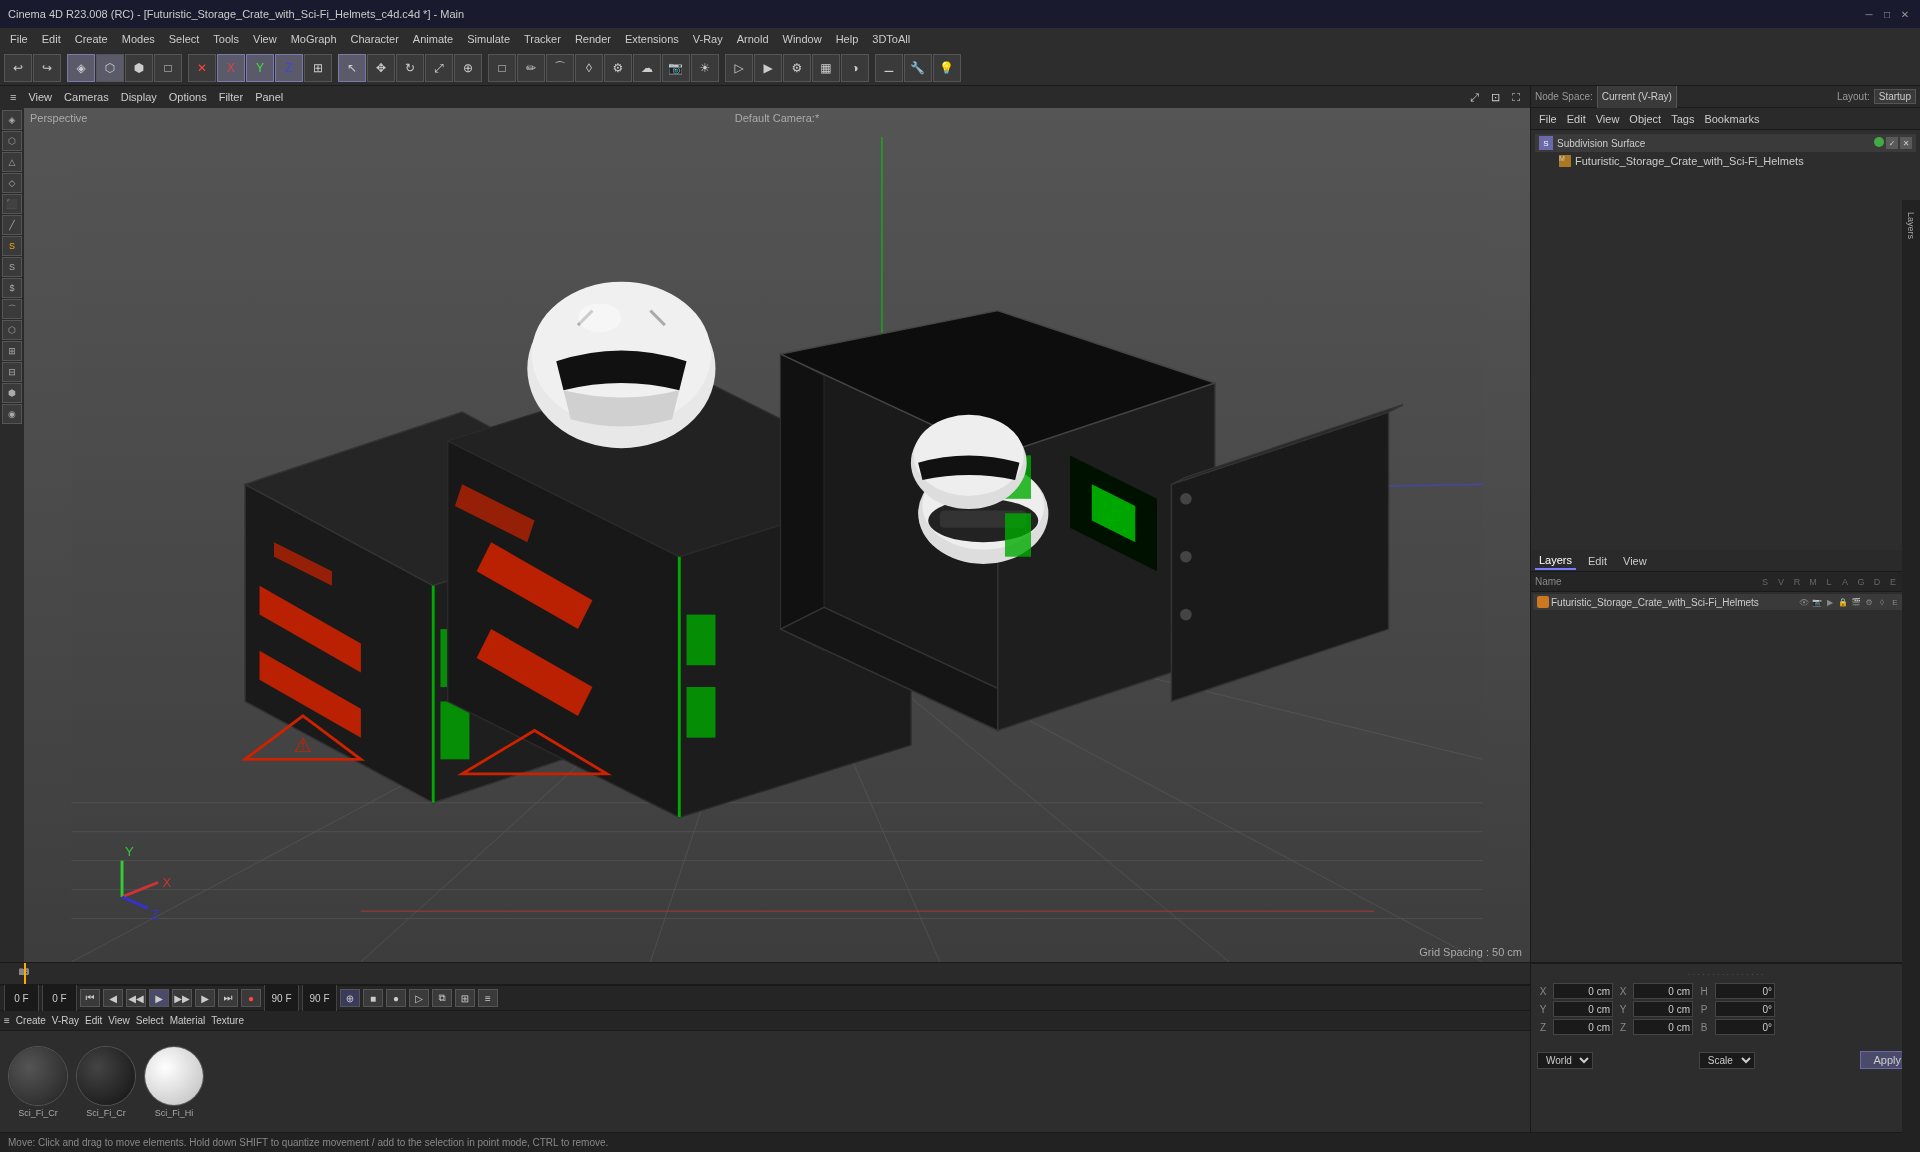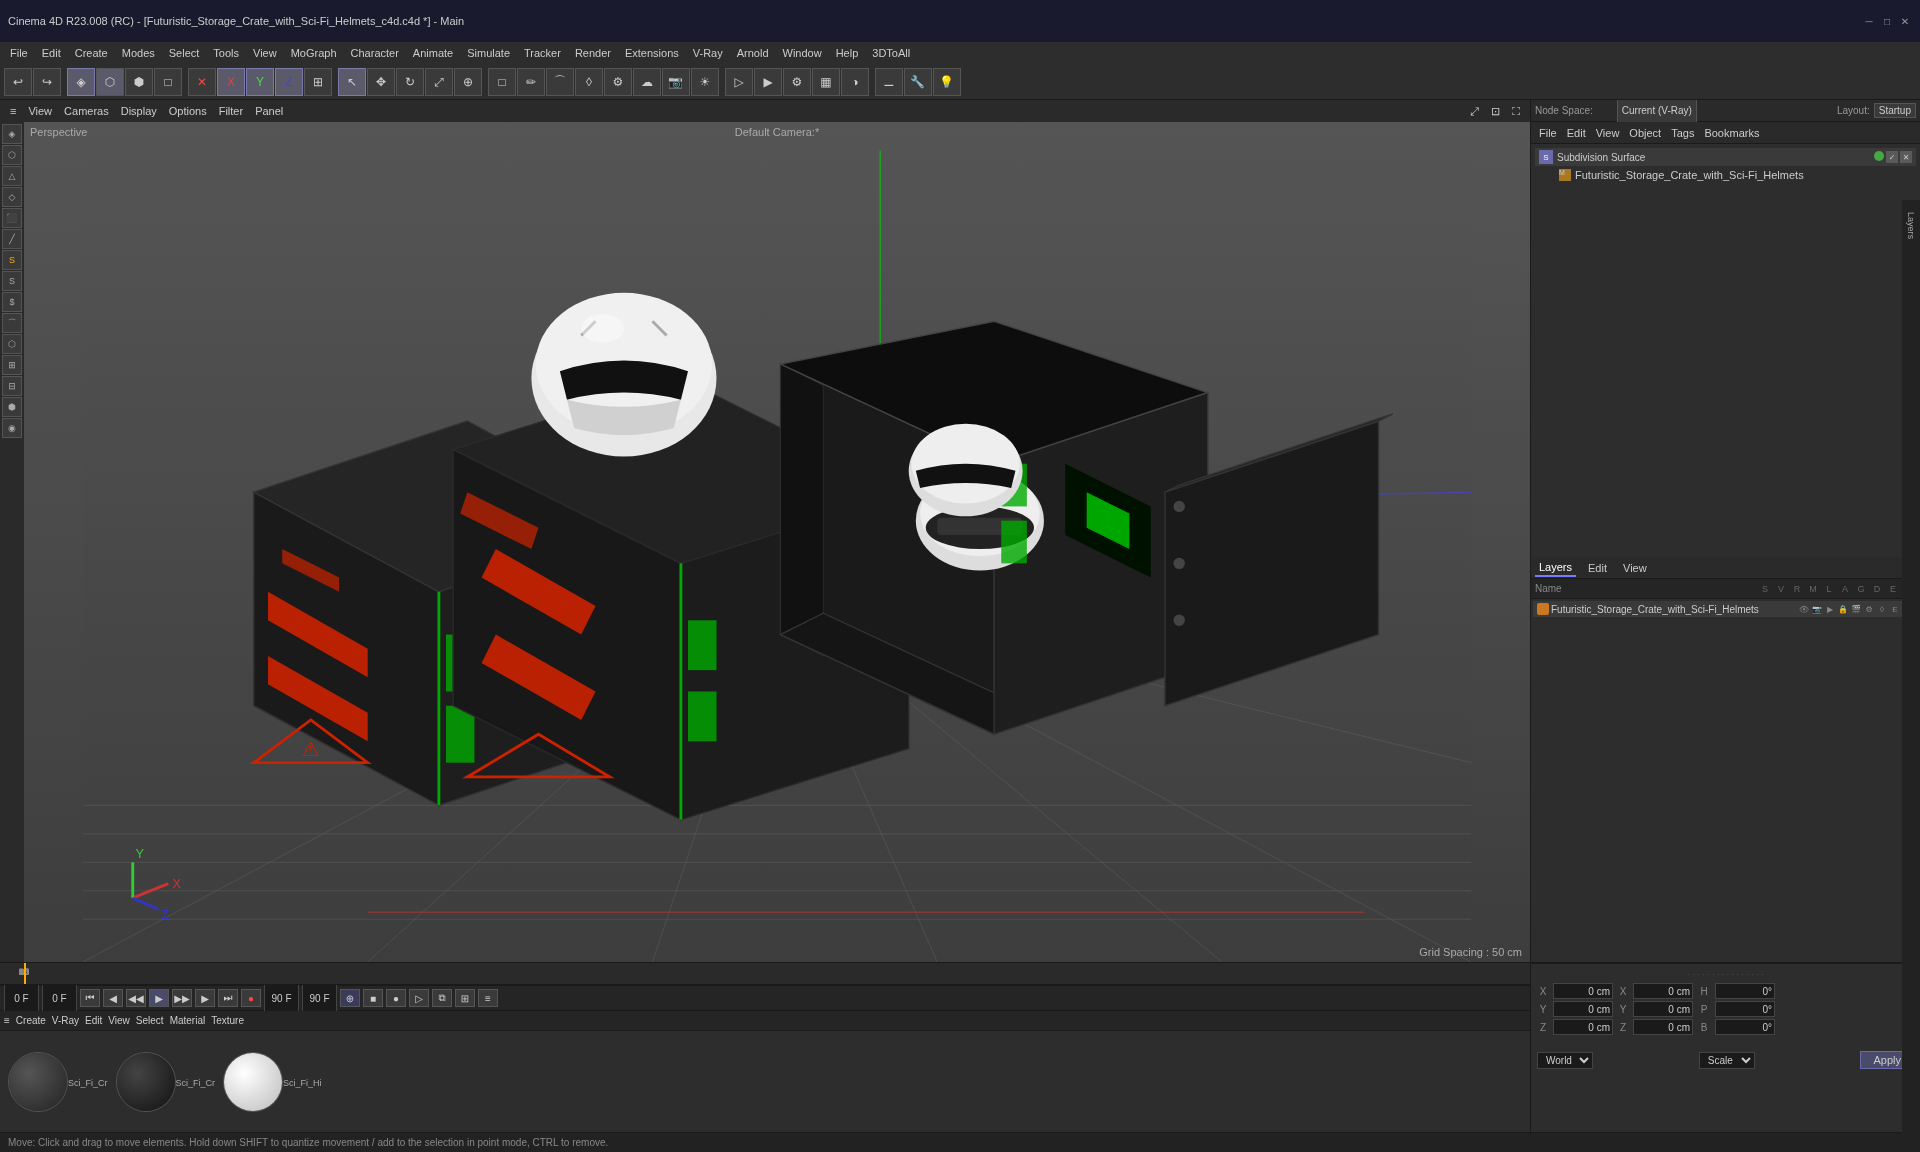--- a/index.html
+++ b/index.html
@@ -11,21 +11,21 @@
       overflow: hidden;
       width: 1920px;
       height: 1152px;
       display: flex;
       flex-direction: column;
     }
 
     
     #title-bar {
       background: #1a1a2e;
-      height: 42px;
+      height: 28px;
       display: flex;
       align-items: center;
       justify-content: space-between;
       padding: 0 8px;
       flex-shrink: 0;
     }
     #title-bar .title {
       font-size: 11px;
       color: #cccccc;
     }
@@ -199,21 +199,20 @@
     #obj-properties-toolbar .node-space-label {
       font-size: 10px;
       color: #999;
     }
     #obj-properties-toolbar .node-space-value {
       background: #3a3a3a;
       border: 1px solid #555;
       padding: 9px 4px;
       font-size: 10px;
       color: #ccc;
-      margin-left: 20px;
     }
     #obj-properties-toolbar .layout-label {
       font-size: 10px;
       color: #999;
       margin-left: auto;
     }
     #obj-properties-toolbar .layout-value {
       background: #3a3a3a;
       border: 1px solid #555;
       padding: 1px 4px;
@@ -453,21 +452,21 @@
       height: 100%;
     }
     .material-label {
       font-size: 9px;
       color: #aaa;
       text-align: center;
       margin-top: 2px;
     }
     .material-item {
       display: flex;
-      flex-direction: row;
+      flex-direction: column;
       align-items: center;
     }
 
     
     #transform-panel {
       background: #2d2d2d;
       border-top: 1px solid #1a1a1a;
       padding: 4px;
     }
     .transform-row {

